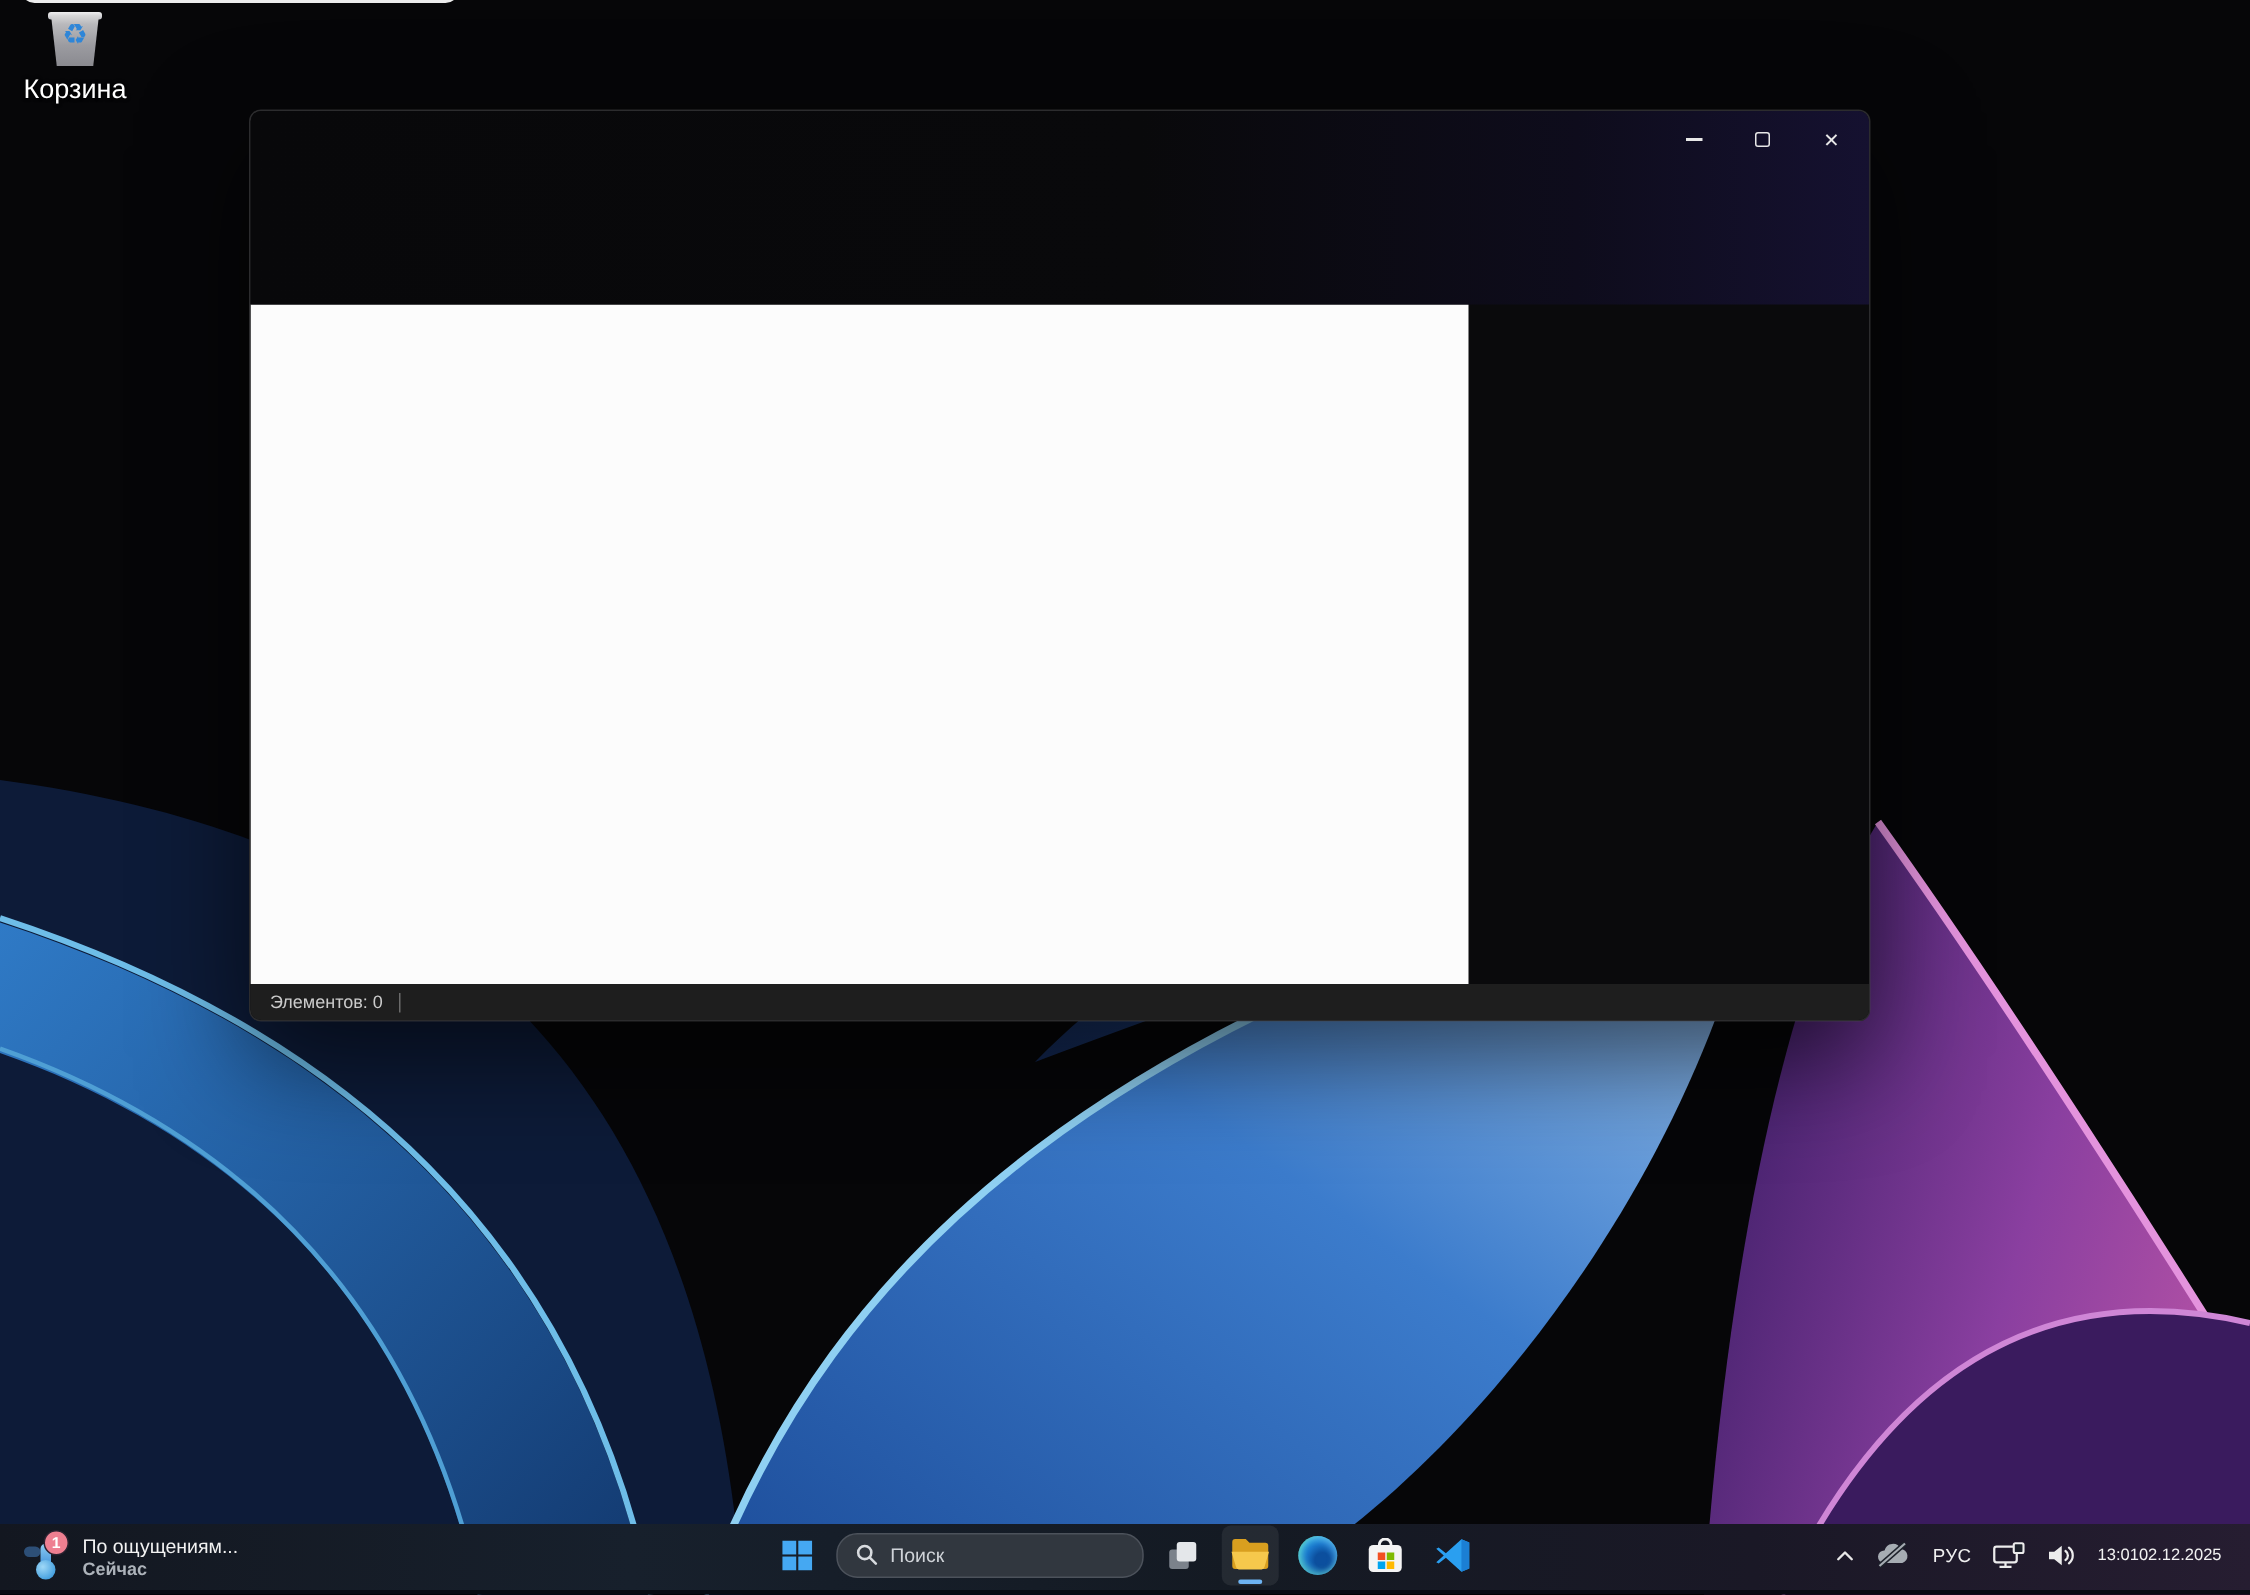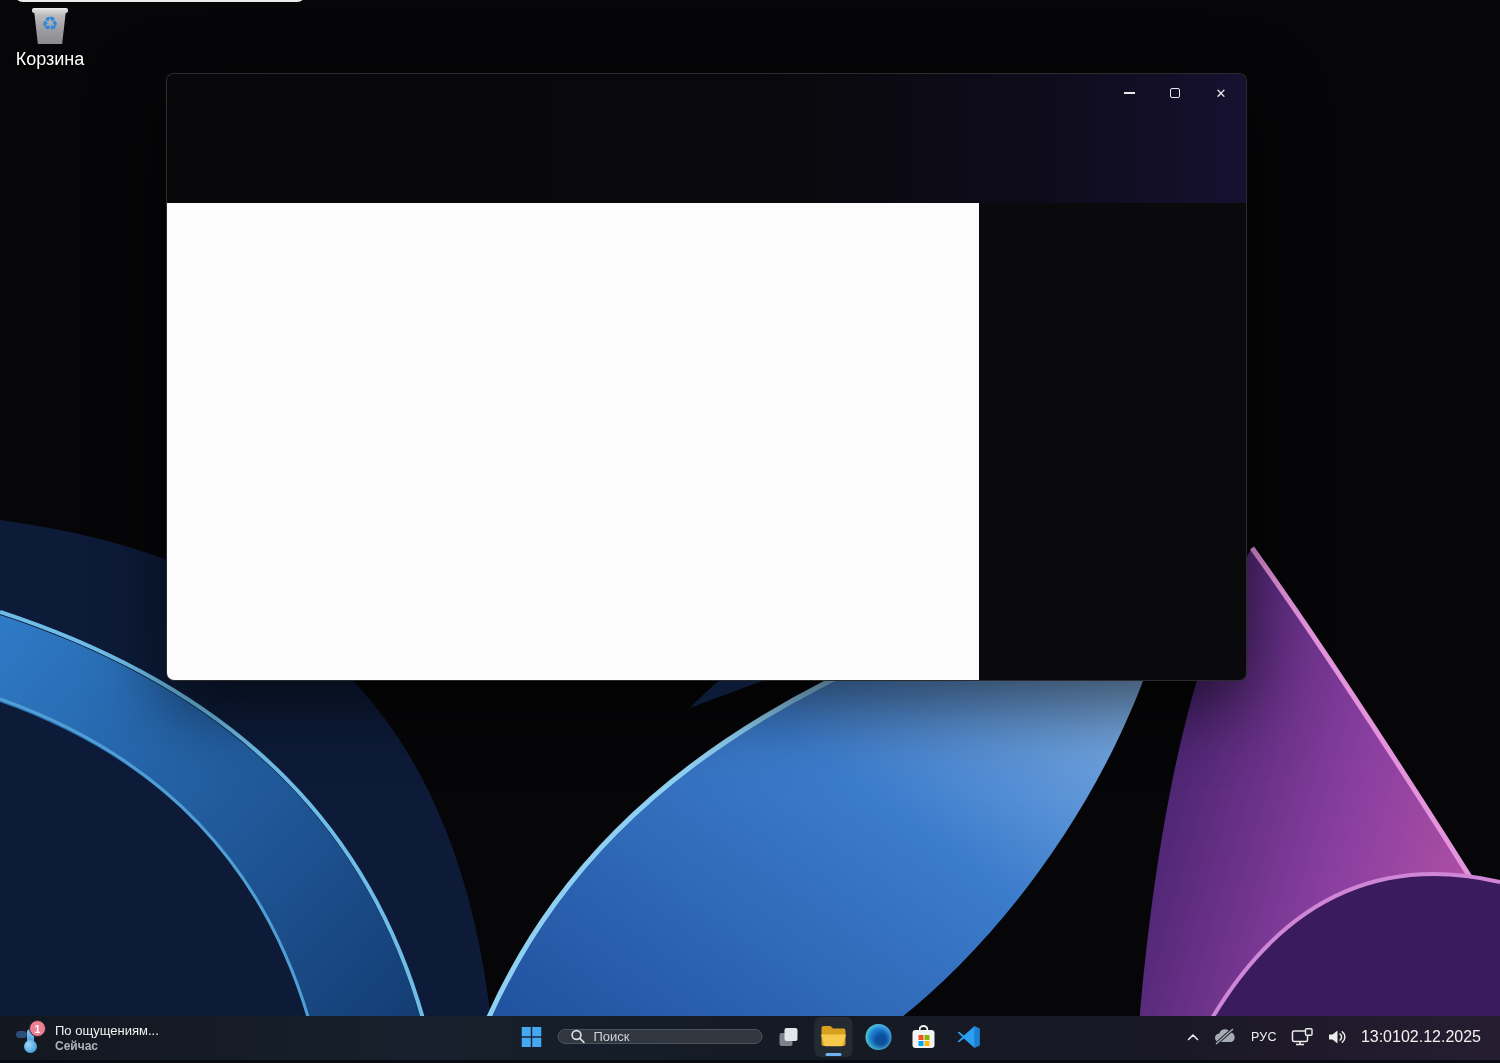--- a/index.html
+++ b/index.html
@@ -89,36 +89,36 @@
     position:absolute; left:50%; top:0; bottom:3px; transform:translateX(-50%);
     display:flex; align-items:center; gap:7px;
   }
   .tb-item { position:relative; width:38px; height:40px; display:flex; align-items:center; justify-content:center;
     border-radius:6px; cursor:pointer; }
   .tb-item.active { background:rgba(255,255,255,0.07); }
   .active-pill { position:absolute; bottom:1px; left:50%; transform:translateX(-50%);
     width:16px; height:3px; border-radius:2px; background:#6db3f2; }
 
   .search-pill {
-    height:15px; width:205px; border-radius:14px; background:#31373f; border:1px solid #4c525b;
+    height:30px; width:205px; border-radius:14px; background:#31373f; border:1px solid #4c525b;
     display:flex; align-items:center; gap:8px; padding:0 12px; cursor:pointer;
   }
   .search-pill input {
     background:transparent; border:none; outline:none; color:#d4d7db; font-size:13px; width:140px;
     font-family:"Liberation Sans", sans-serif;
   }
   .search-pill input::placeholder { color:#cfd3d8; opacity:1; }
 
   .tray {
     position:absolute; right:0; top:0; bottom:3px; display:flex; align-items:center; padding-right:12px;
   }
   .tray-item { height:40px; display:flex; align-items:center; justify-content:center; padding:0 7px;
     border-radius:6px; cursor:pointer; }
   .lang-label { color:#f0f0f0; font-size:12.5px; letter-spacing:0.3px;text-align:right; }
-  .clock { text-align:right; line-height:16px; font-size:16px; color:#f2f2f2; padding-left:6px; }
+  .clock { text-align:right; line-height:16px; font-size:11px; color:#f2f2f2; padding-left:6px; }
 
   .edge-circle { width:26px; height:26px; border-radius:50%;
     background:radial-gradient(circle at 62% 62%, #0c4f9e 22%, #1a78cc 48%, #2fa3e0 68%, #35c490 92%);
     box-shadow:inset 2px -2px 4px rgba(120,230,180,0.45), inset -2px 2px 4px rgba(150,220,255,0.35); }
 
   .store-art { position:relative; width:26px; height:26px; }
   .store-handle { position:absolute; left:8px; top:1px; width:10px; height:8px;
     border:2px solid #f2f2f2; border-bottom:none; border-radius:5px 5px 0 0; }
   .store-bag { position:absolute; left:2px; top:6px; width:22px; height:18px; background:#f4f4f4; border-radius:3px; }
   .store-grid { position:absolute; left:8px; top:11px; width:11px; height:11px; display:grid;
@@ -187,20 +187,24 @@
             <span class="glyph-max"></span>
           </div>
         <div class="cap-btn">
             <span class="glyph-close">✕</span>
           </div>
       </div>
     </div>
     <div class="win-body">
       <div class="file-area"></div>
     </div>
+    <div class="statusbar">
+      <span class="status-text">Элементов: 0</span>
+      <span class="status-divider"></span>
+    </div>
   </div>
 
   <div class="taskbar">
 
     <div class="widget-area">
       <div class="weather-art">
         <div class="thermo-cloud"></div>
         <div class="thermo-stem"></div>
         <div class="thermo-bulb"></div>
         <div class="widget-badge">1</div>

